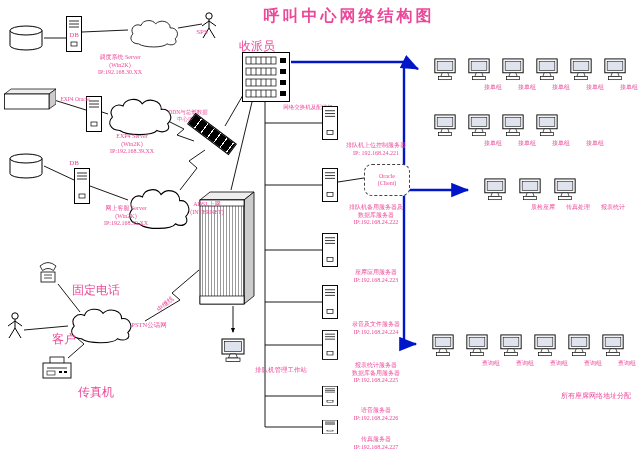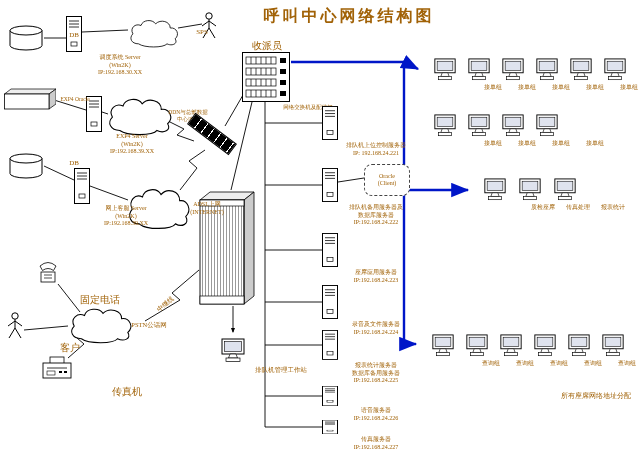--- a/index.html
+++ b/index.html
@@ -1,21 +1,21 @@
 <!DOCTYPE html>
 <html><head>
 <meta charset="utf-8">
 <style>
   html,body{margin:0;padding:0;background:#fff;}
   #canvas{position:relative;width:639px;height:452px;background:#fff;overflow:hidden;
-          font-family:"Liberation Serif",serif;color:#a16207;}
+          font-family:"Liberation Serif",serif;color:#ec4899;}
   .node{position:absolute;left:0;top:0;}
   .lbl{position:absolute;font-size:6px;line-height:7.5px;text-align:center;white-space:nowrap;margin-left:48px;}
   .lbl div{white-space:nowrap;}
-  .lbl-md{font-size:10px;line-height:8.5px;text-align:right;}
+  .lbl-md{font-size:12px;line-height:8.5px;}
   .title{position:absolute;left:244px;top:6px;width:210px;text-align:center;
          font-size:16px;font-weight:bold;letter-spacing:3px;}
   .cloud-lbl{display:flex;flex-direction:column;align-items:center;justify-content:center;}
   .firewall{position:absolute;left:186px;top:127px;width:50px;height:12px;border:1px solid #000;
             background:repeating-linear-gradient(90deg,#000 0 7px,#fff 7px 8px);
             transform:rotate(37deg);}
   .trunk-lbl{position:absolute;left:156px;top:300px;font-size:6.5px;transform:rotate(-40deg);}
   .oracle-box{position:absolute;left:364px;top:164px;width:44px;height:30px;border:1px dashed #444;
               border-radius:8px;display:flex;flex-direction:column;align-items:center;
               justify-content:center;font-size:6px;line-height:7px;background:#fff;}
@@ -199,33 +199,33 @@
   <div class="lbl cloud-lbl" style="left:126px;top:186px;width:66px;height:44px;font-size:6px;line-height:8px">
     <div>ADSL上网</div>
     <div>(INTERNET)</div>
   </div>
 
   <div class="firewall"></div>
 
   <svg class="icon" style="left:38px;top:260px" width="20" height="24">
       <use href="#sym-phone"></use>
     </svg>
-  <div class="lbl lbl-md" style="left:24px;top:296px;width:48px">固定电话</div>
+  <div class="lbl lbl-md" style="left:24px;top:286px;width:48px">固定电话</div>
   <svg class="icon" style="left:6px;top:312px" width="18" height="28">
       <use href="#sym-person"></use>
     </svg>
-  <div class="lbl lbl-md" style="left:0px;top:344px;width:32px">客户</div>
+  <div class="lbl lbl-md" style="left:0px;top:335px;width:32px">客户</div>
   <svg class="icon" style="left:68px;top:306px" width="66" height="38">
       <use href="#sym-cloud"></use>
     </svg>
   <div class="lbl cloud-lbl" style="left:68px;top:306px;width:66px;height:38px;font-size:6.5px">PSTN公话网</div>
   <svg class="icon" style="left:42px;top:356px" width="30" height="24">
       <use href="#sym-fax"></use>
     </svg>
-  <div class="lbl lbl-md" style="left:44px;top:388px;width:50px">传真机</div>
+  <div class="lbl lbl-md" style="left:23px;top:388px;width:50px">传真机</div>
   <div class="trunk-lbl">中继线</div>
 
   <svg class="icon" style="left:242px;top:52px" width="48" height="50">
       <use href="#sym-switch"></use>
     </svg>
   <div class="lbl" style="left:212px;top:104px;width:96px;font-size:5.5px">网络交换机及配线架</div>
 
   <svg class="icon" style="left:198px;top:190px" width="58" height="118">
       <use href="#sym-cabinet"></use>
     </svg>

